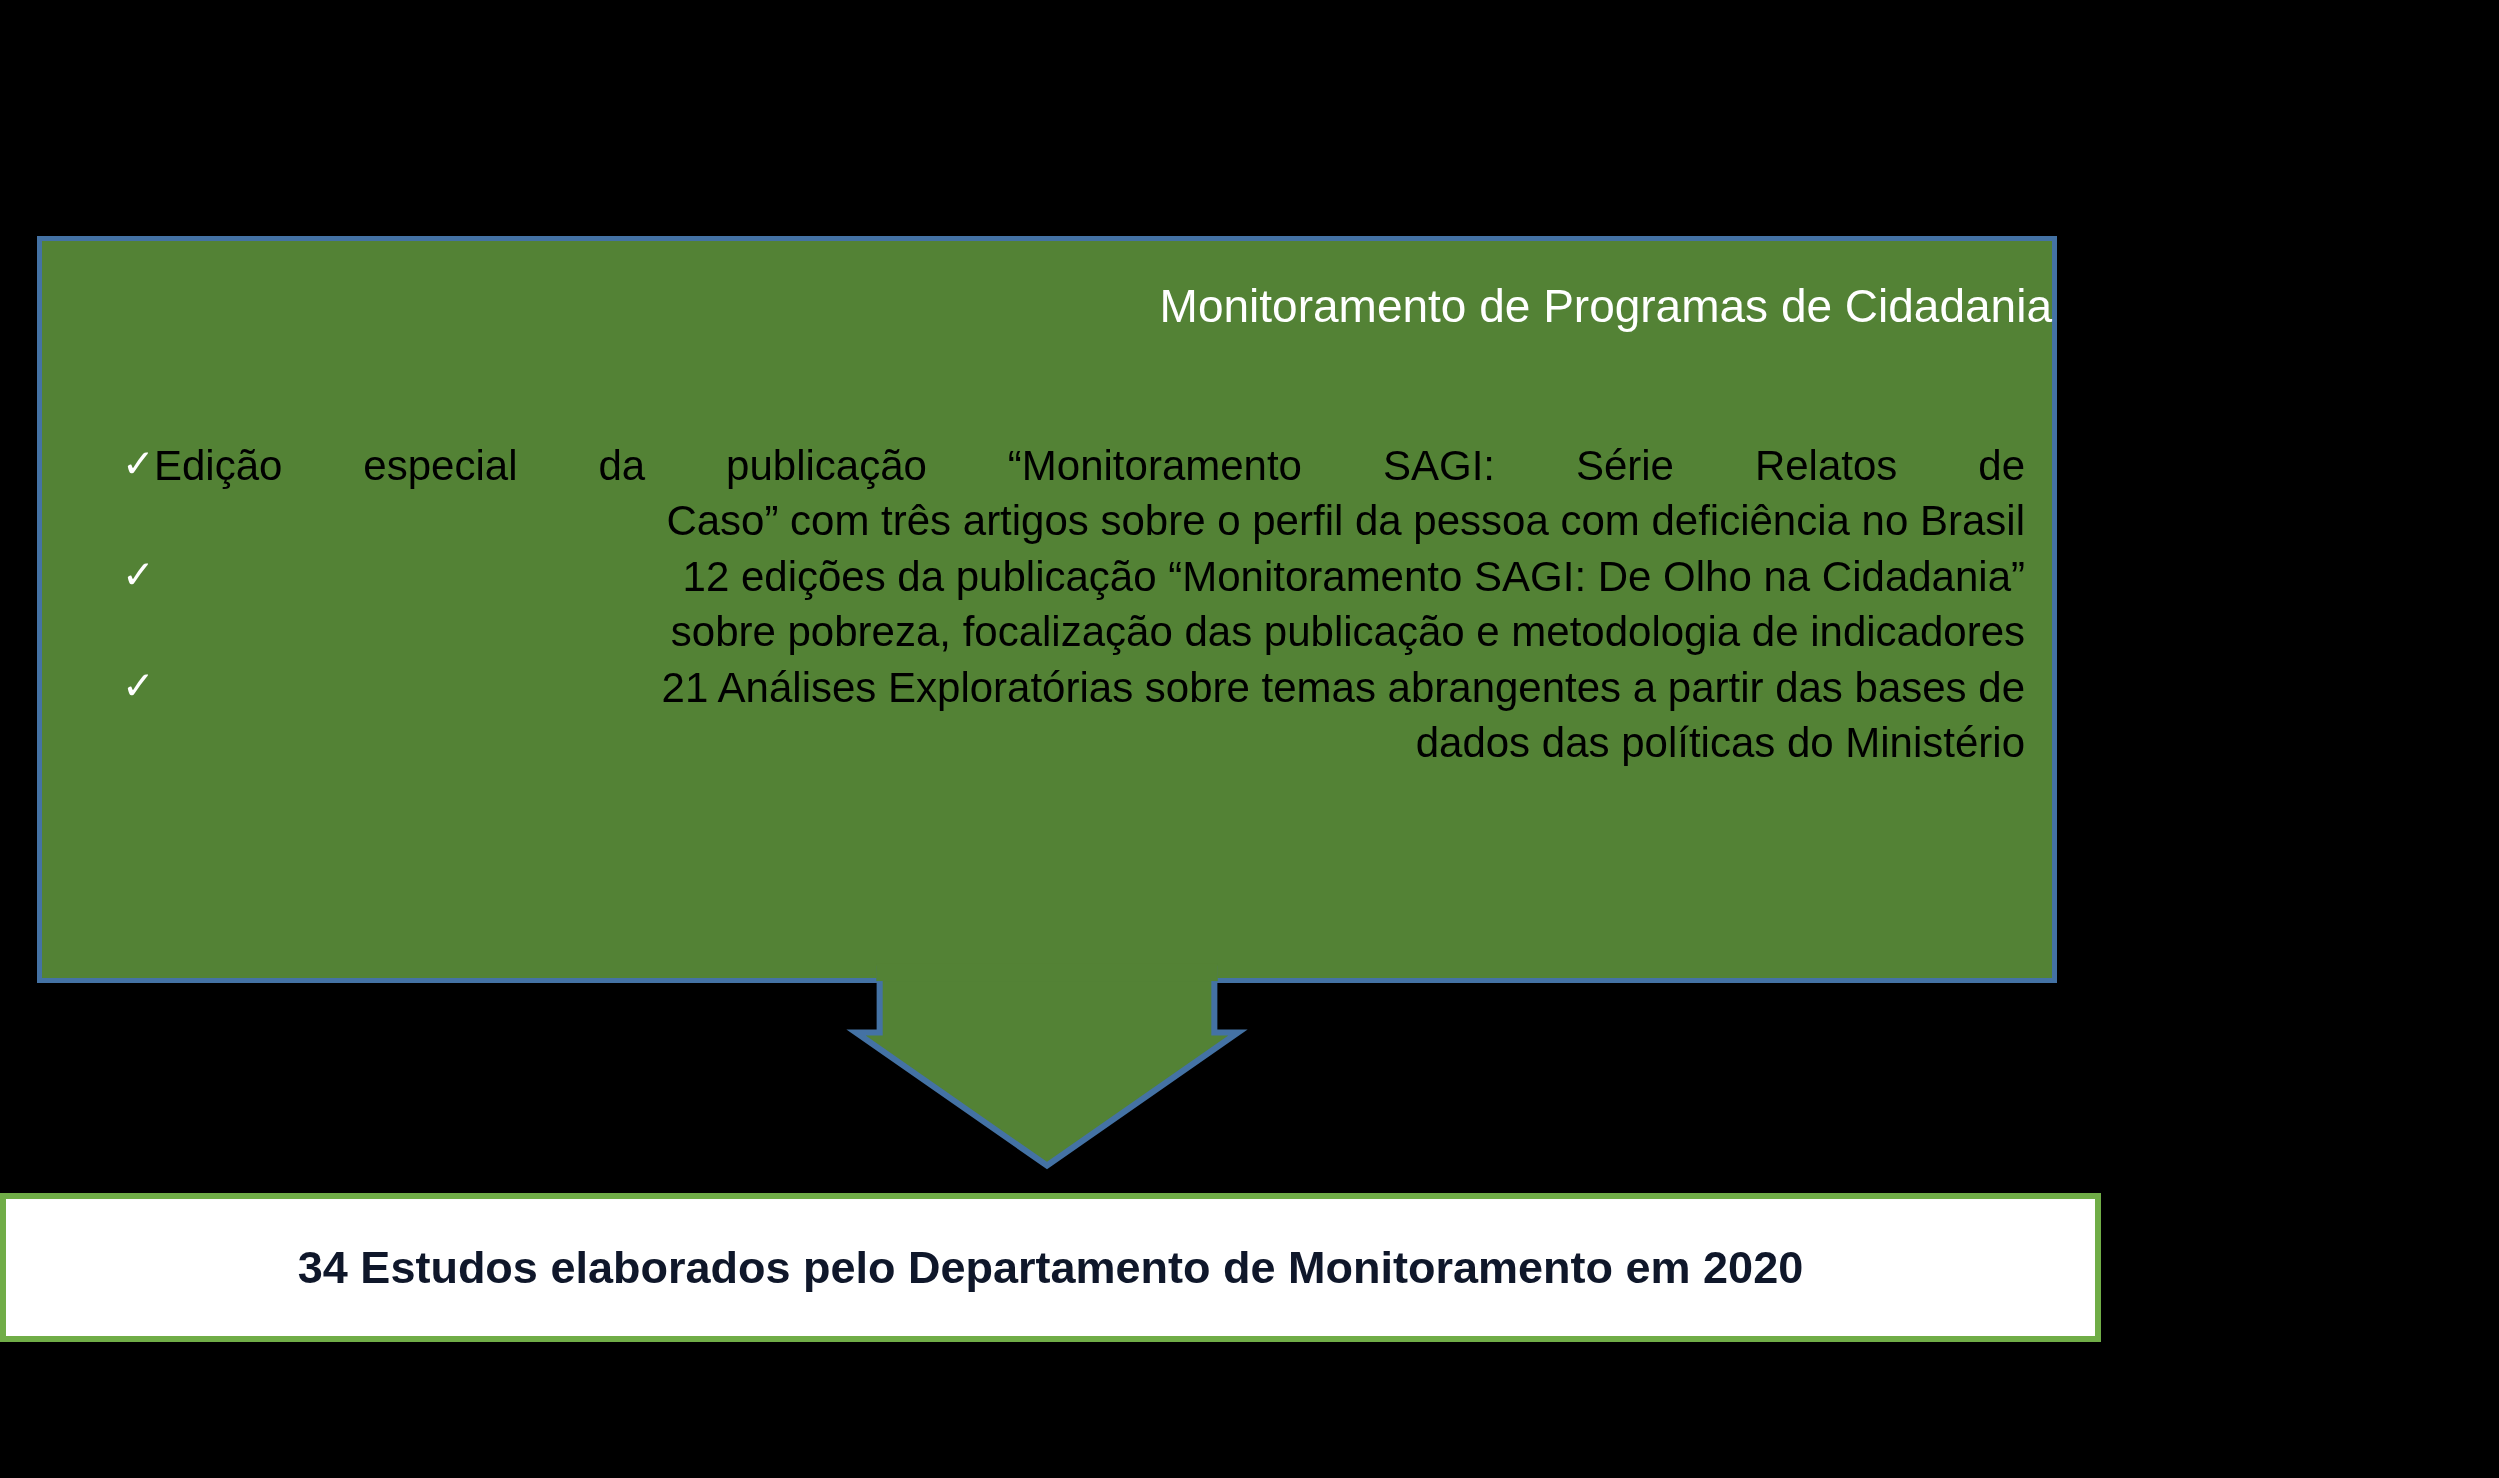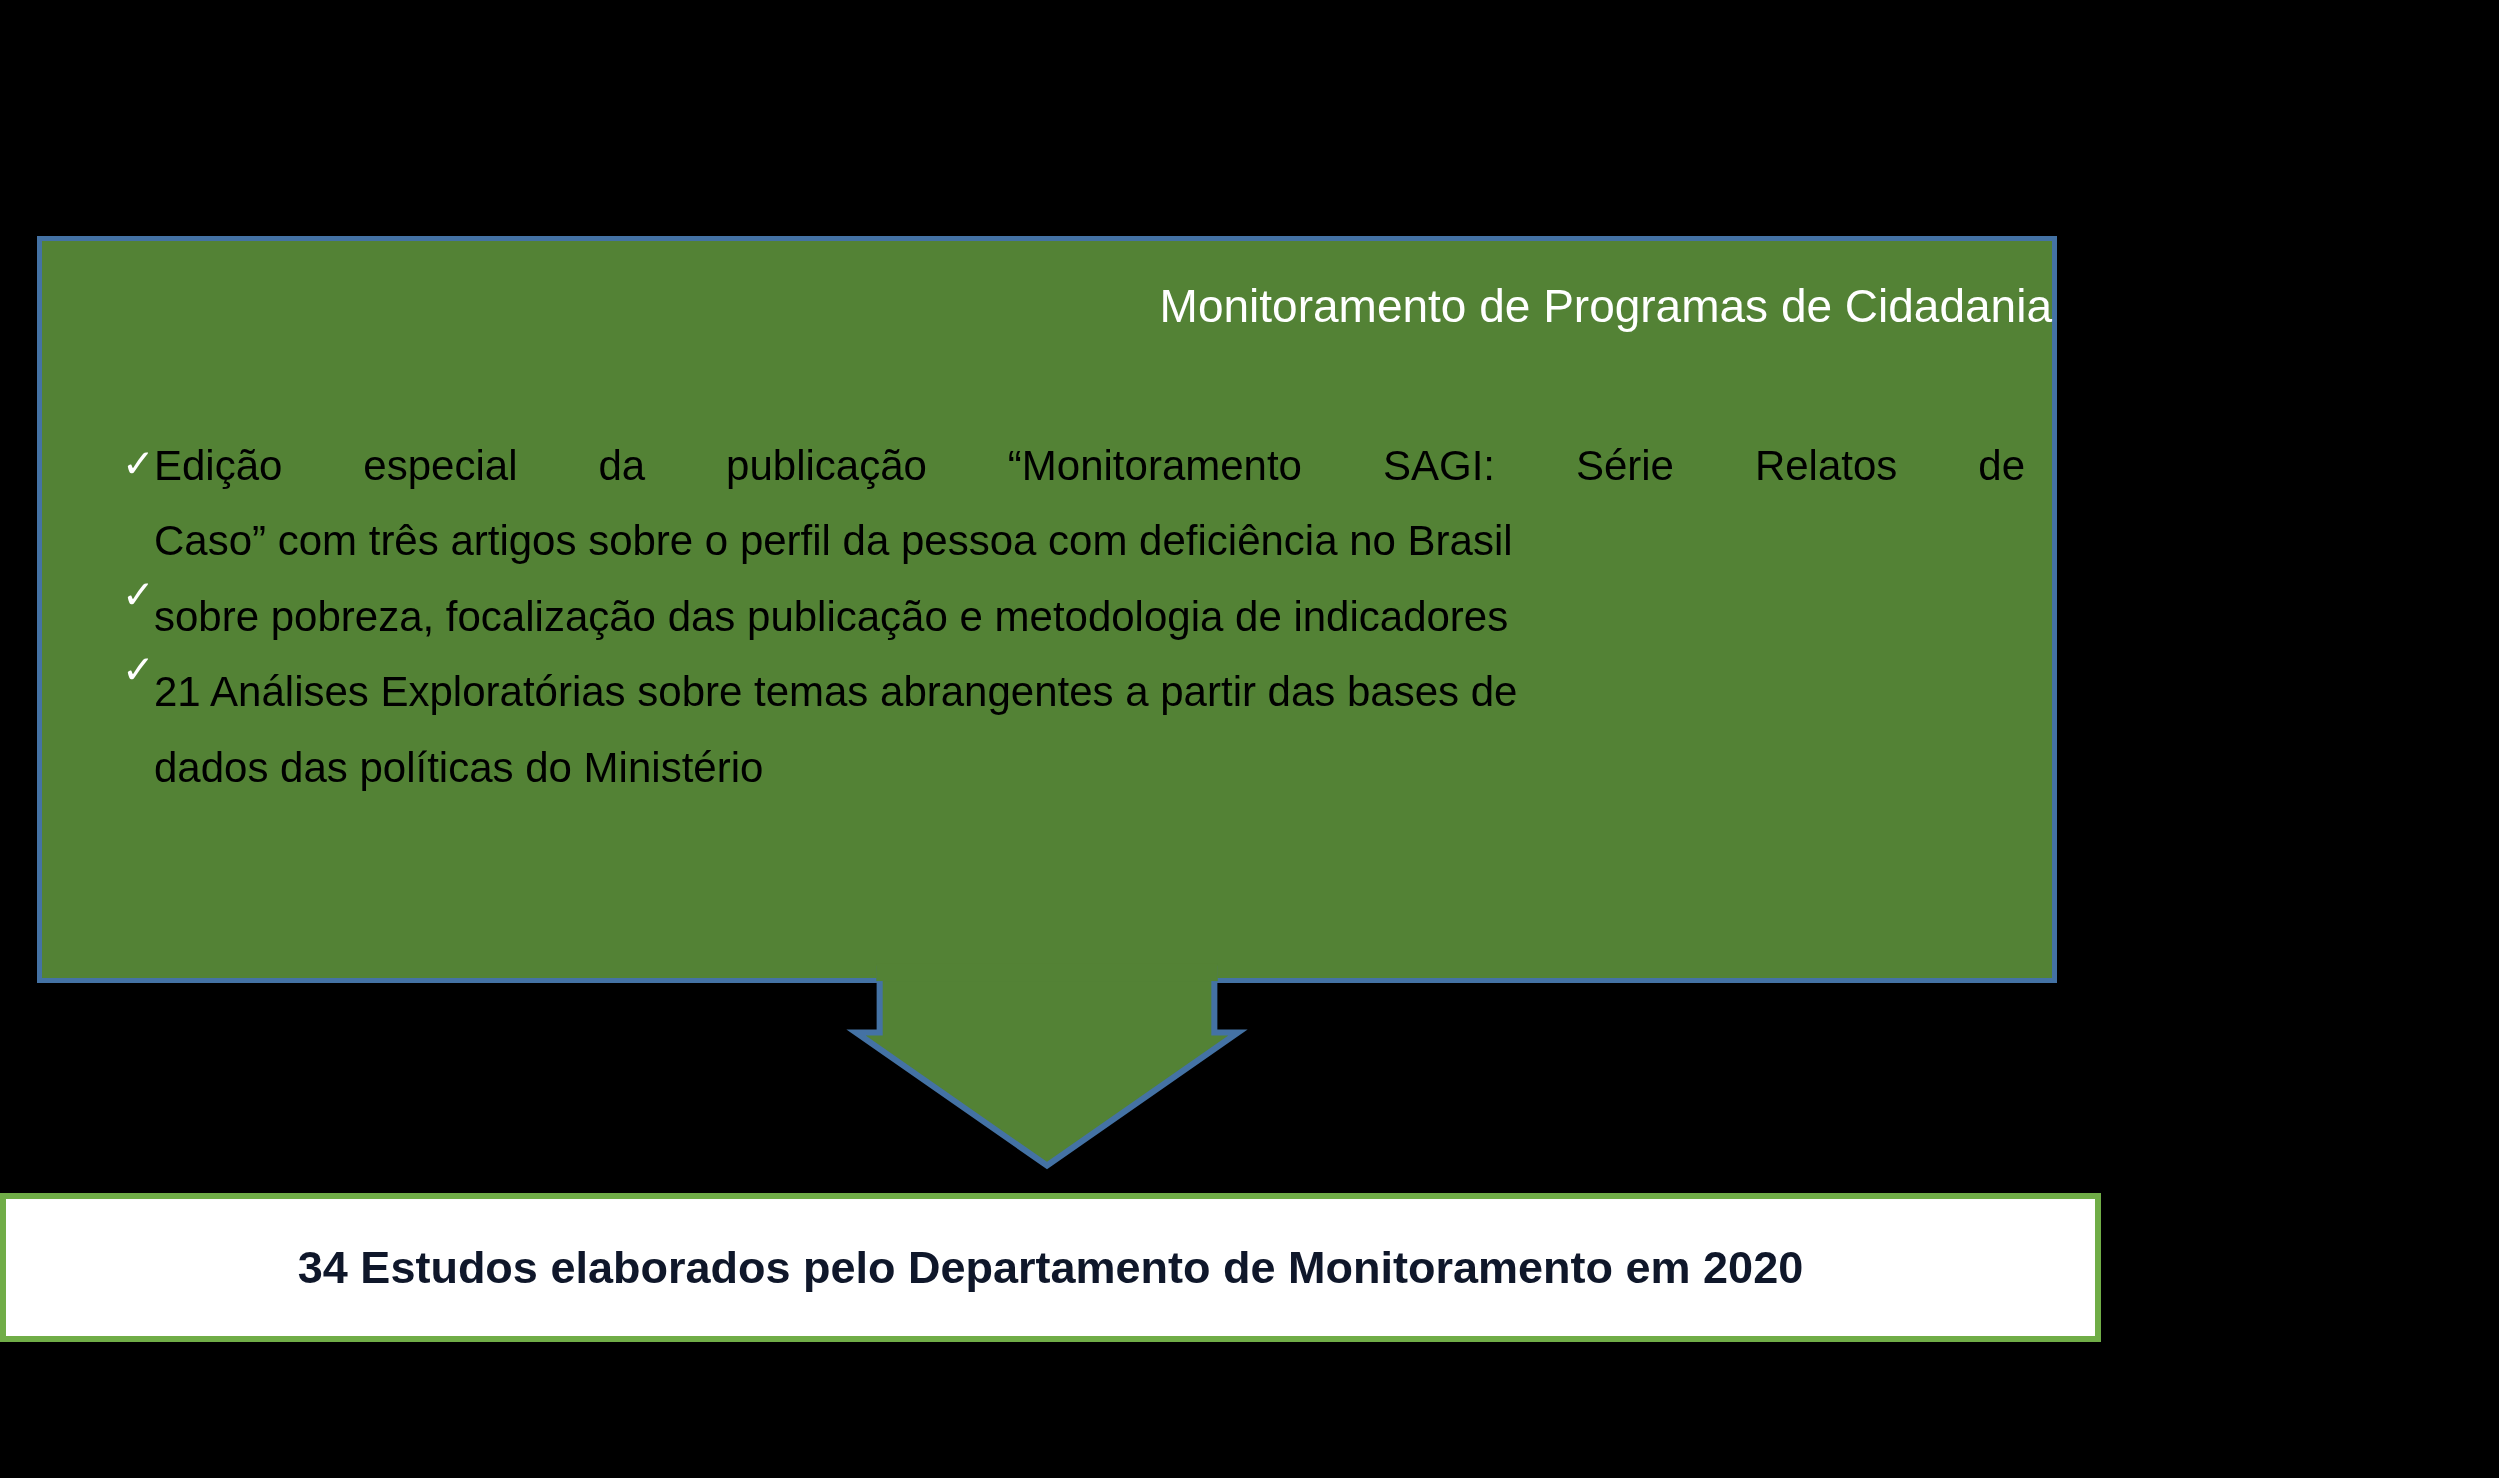--- a/index.html
+++ b/index.html
@@ -74,22 +74,21 @@
   }
 
   .bullet-text .just-line {
     display: block;
     text-align: justify;
     text-align-last: justify;
     white-space: normal;
   }
   .bullet-text .norm-line {
     display: block;
-    text-align: left;
-    margin-top: 20px;
+    text-align: right;
   }
 
   
   .arrow-wrap {
     position: absolute;
     left: 852px;
     top: 977px;
     width: 390px;
     height: 196px;
   }
@@ -140,20 +139,21 @@
         <span class="check-mark">✓</span>
         <span class="bullet-text">
           <span class="just-line">Edição especial da publicação “Monitoramento SAGI: Série Relatos de</span>
           <span class="norm-line">Caso” com três artigos sobre o perfil da pessoa com deficiência no Brasil</span>
         </span>
       </div>
 
       <div class="bullet-item">
         <span class="check-mark">✓</span>
         <span class="bullet-text">
+          <span class="norm-line">12 edições da publicação “Monitoramento SAGI: De Olho na Cidadania”</span>
           <span class="norm-line">sobre pobreza, focalização das publicação e metodologia de indicadores</span>
         </span>
       </div>
 
       <div class="bullet-item">
         <span class="check-mark">✓</span>
         <span class="bullet-text">
           <span class="norm-line">21 Análises Exploratórias sobre temas abrangentes a partir das bases de</span>
           <span class="norm-line">dados das políticas do Ministério</span>
         </span>

